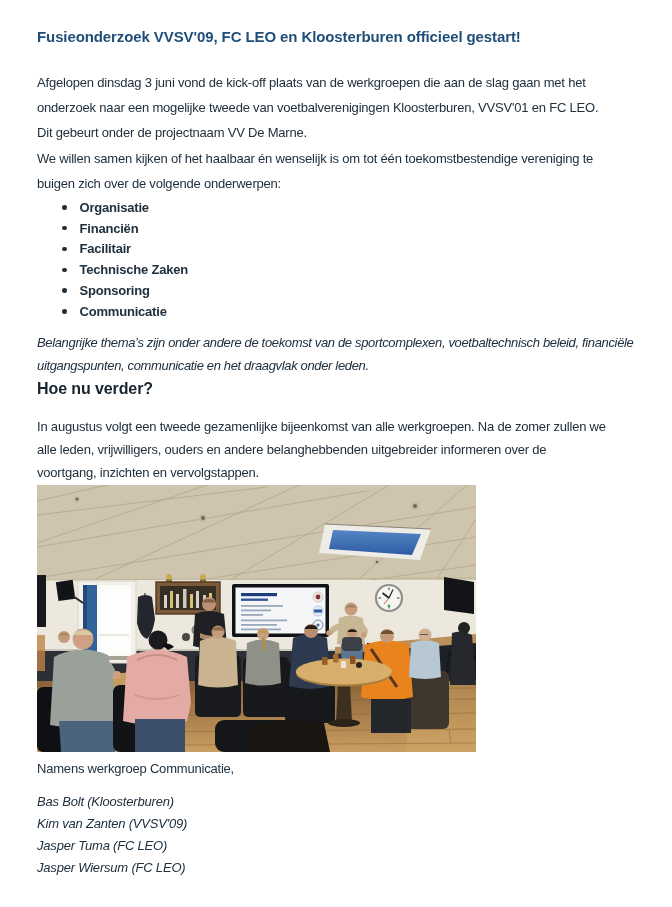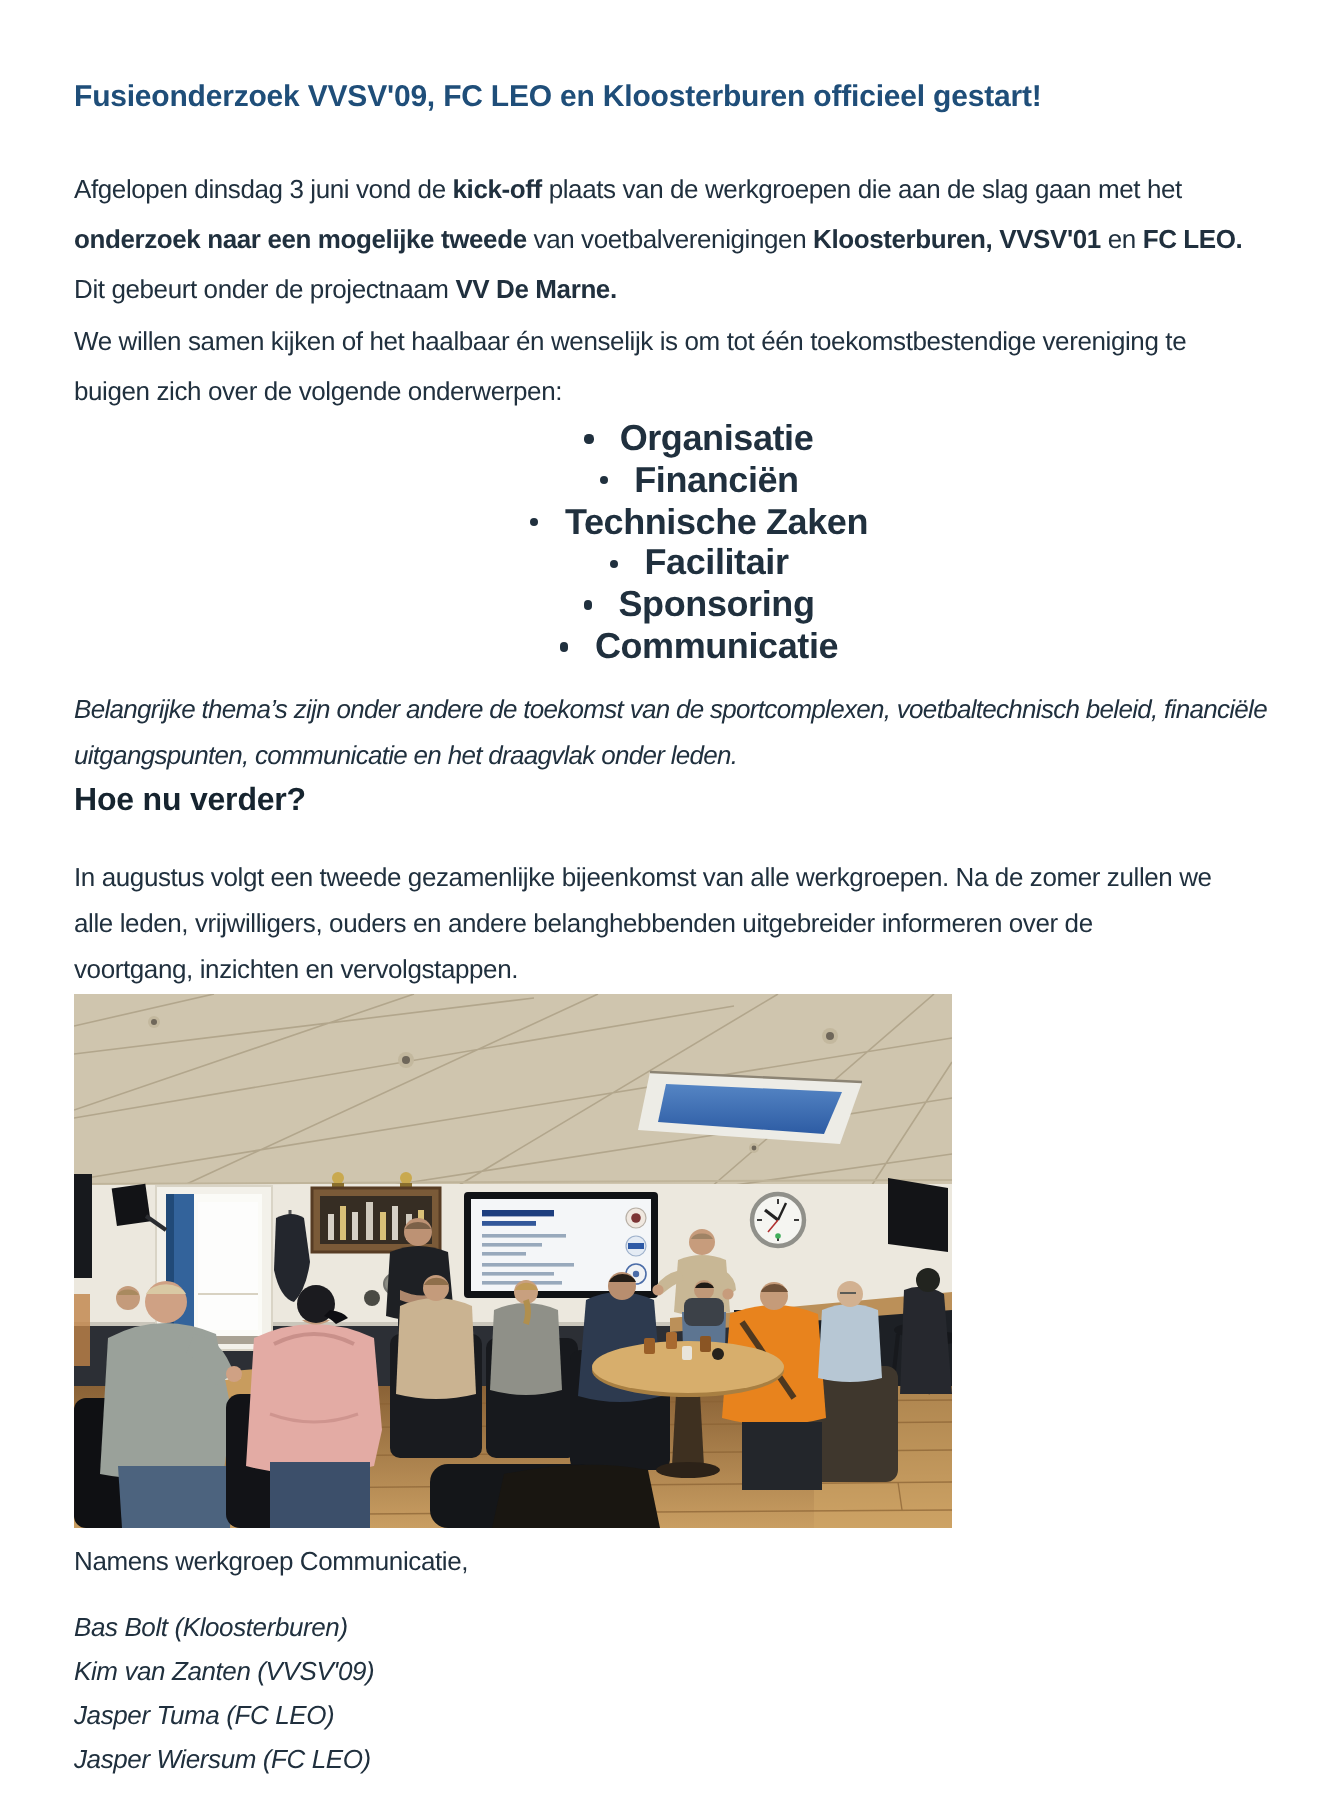--- a/index.html
+++ b/index.html
@@ -7,31 +7,31 @@
     position:relative;
     width:672px;height:907px;
     background:#ffffff;
     font-family:"Liberation Sans", sans-serif;
     color:#20303e;
     overflow:hidden;
   }
   .content{position:absolute;left:37px;top:28px;width:600px;}
   .title{
     font-size:15px;font-weight:700;color:#1f4e79;
-    line-height:18px;margin:12px 0 24px 0;letter-spacing:-0.1px;
+    line-height:18px;margin:0 0 24px 0;letter-spacing:-0.1px;
     white-space:nowrap;
   }
   .para{font-size:13px;line-height:25px;margin:0 0 1px 0;letter-spacing:-0.2px;}
   .para .tline{white-space:nowrap;}
-  .b{font-weight:700;}
+  .b{font-weight:400;}
   .i{font-style:italic;}
   ul.topics{list-style:none;margin:0;padding:0 0 0 25px;}
   ul.topics li{
     display:flex;align-items:center;
-    height:20.8px;font-size:18px;font-weight:700;letter-spacing:-0.2px;justify-content:center;
+    height:20.8px;font-size:13px;font-weight:700;letter-spacing:-0.2px;
   }
   .dot{width:4.5px;height:4.5px;border-radius:50%;background:#20303e;margin-right:13px;flex:0 0 auto;}
   .note{font-size:13px;font-style:italic;line-height:23.5px;margin:9px 16px 0 0;letter-spacing:-0.35px;}
   .note .tline{white-space:nowrap;}
   .subheading{
     font-size:16px;font-weight:700;color:#16242f;
     line-height:18px;margin:2px 0 17px 0;letter-spacing:-0.1px;
   }
   .para3{font-size:13px;line-height:23px;margin:0;letter-spacing:-0.2px;}
   .para3 .tline{white-space:nowrap;}
@@ -62,25 +62,25 @@
       <li>
           <span class="dot"></span>
           <span>Organisatie</span>
         </li>
       <li>
           <span class="dot"></span>
           <span>Financiën</span>
         </li>
       <li>
           <span class="dot"></span>
+          <span>Facilitair</span>
+        </li>
+      <li>
+          <span class="dot"></span>
           <span>Technische Zaken</span>
-        </li>
-      <li>
-          <span class="dot"></span>
-          <span>Facilitair</span>
         </li>
       <li>
           <span class="dot"></span>
           <span>Sponsoring</span>
         </li>
       <li>
           <span class="dot"></span>
           <span>Communicatie</span>
         </li>
     </ul>

